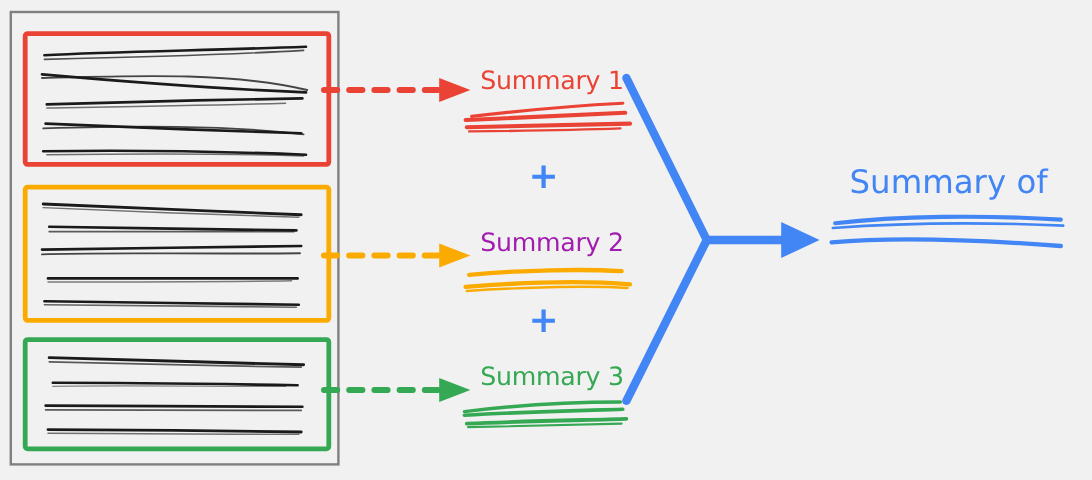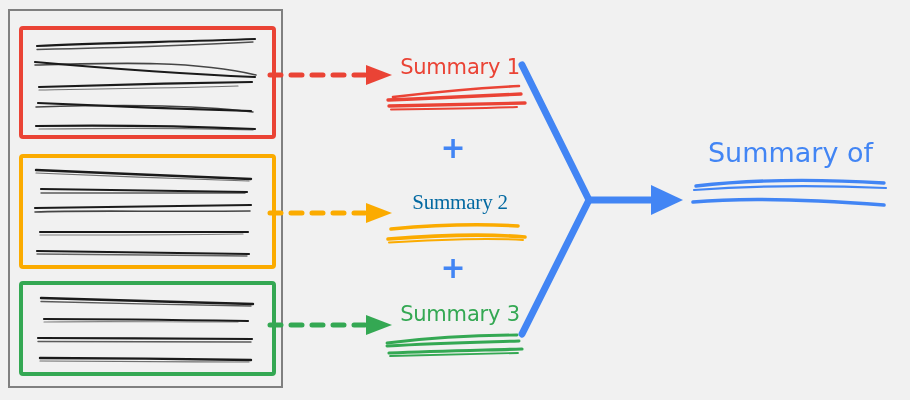--- a/index.html
+++ b/index.html
@@ -68,21 +68,21 @@
   .summary-title {
     font-size: 21px;
     line-height: 25px;
     white-space: nowrap;
     text-align: center;
     letter-spacing: -0.2px;
   }
   .summary-lines { display: block; width: 150px; height: 34px; margin-top: 2px; }
 
   .sum-1 { left: 385px; top: 55px;  color: #ea4335; }
-  .sum-2 { left: 385px; top: 190px; color: #0369a1; font-family: Liberation Serif, serif; }
+  .sum-2 { left: 385px; top: 190px; color: #a21caf; }
   .sum-3 { left: 385px; top: 302px; color: #34a853; }
 
   
   .plus {
     position: absolute;
     color: #4285f4;
     font-size: 30px;
     line-height: 30px;
     font-weight: 700;
     width: 30px;

